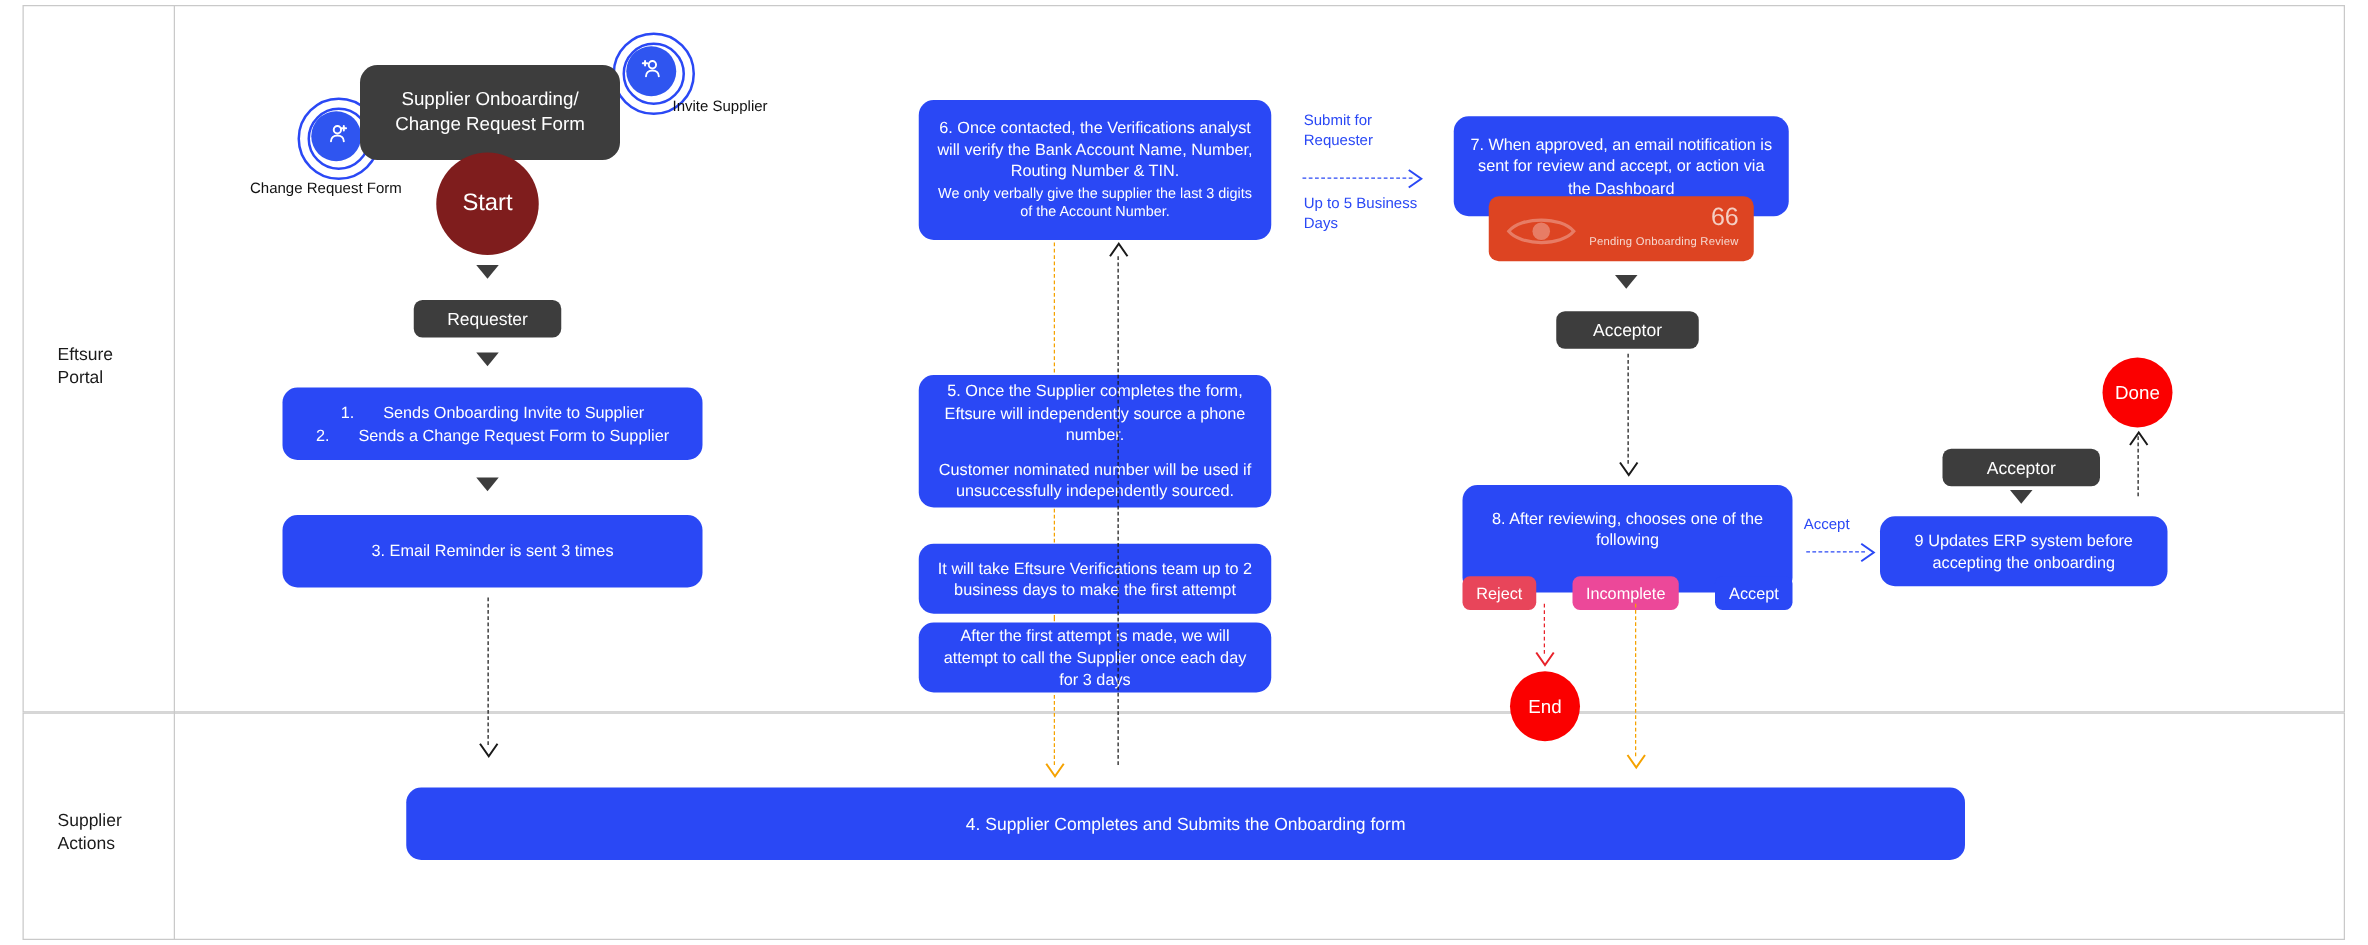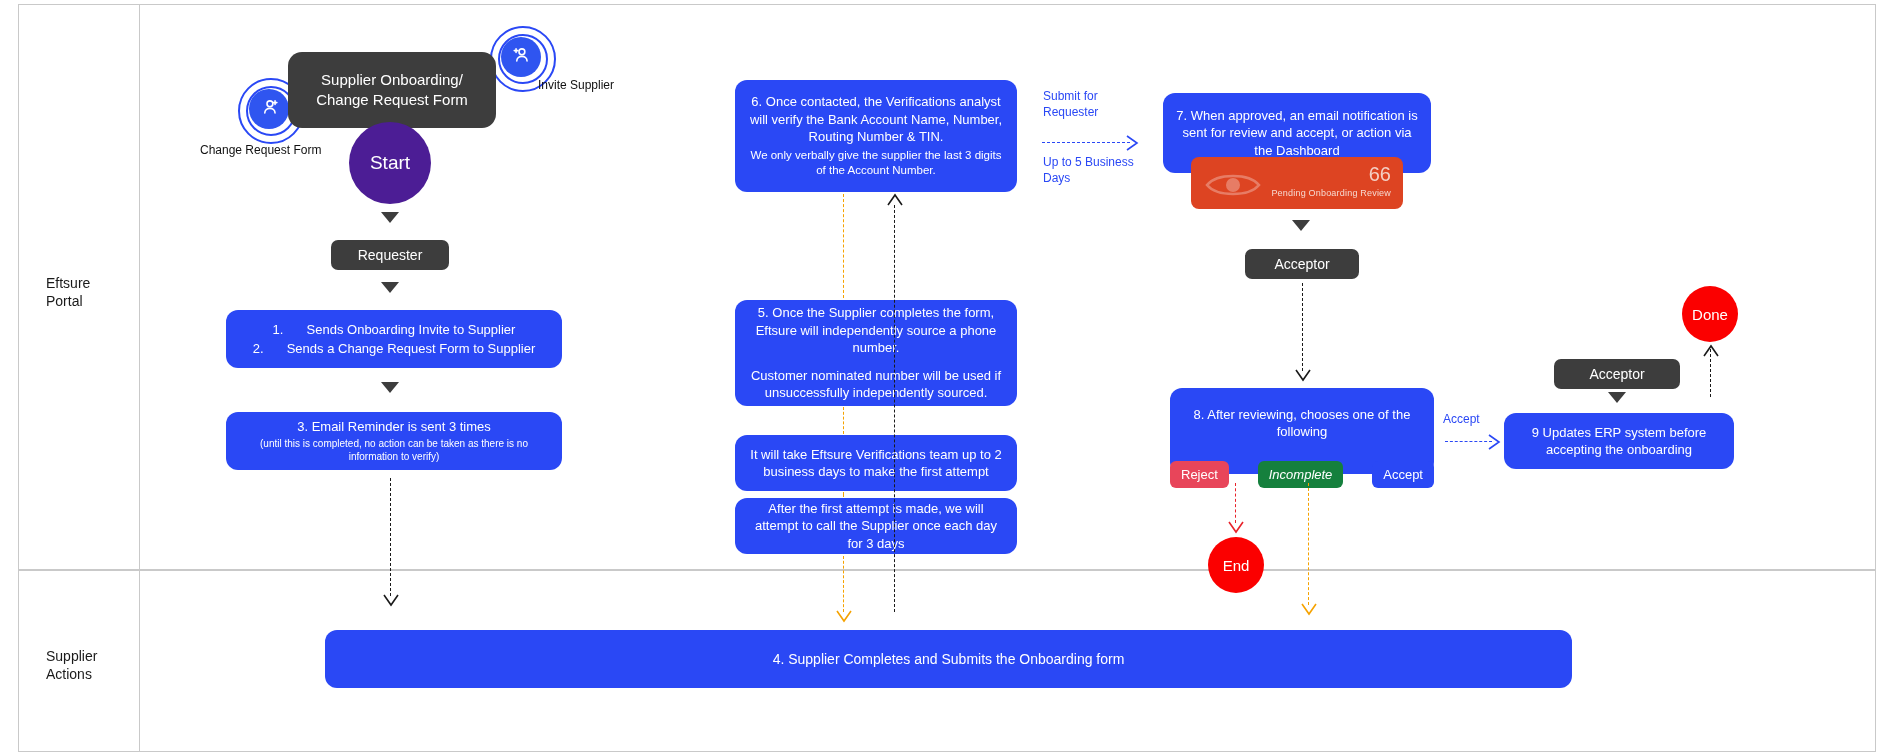--- a/index.html
+++ b/index.html
@@ -23,21 +23,21 @@
 
   .blue-box{
     background:#2a48f5;color:#ffffff;border-radius:12px;
     font-size:13px;line-height:1.33;padding:8px 12px;
   }
   .dark-pill{
     background:#3d3d3d;color:#ffffff;border-radius:7px;
     font-size:14px;font-weight:400;
   }
   .green-circle{
-    background:#4c1d95;color:#ffffff;border-radius:50%;
+    background:#7f1d1d;color:#ffffff;border-radius:50%;
     font-size:19px;
   }
   .red-circle{
     background:#fb0000;color:#ffffff;border-radius:50%;
     font-size:15px;
   }
   .callout{
     background:#3d3d3d;color:#ffffff;border-radius:14px;
     font-size:15px;line-height:1.35;padding:10px 16px;
   }
@@ -71,21 +71,21 @@
   .b-title{font-size:13px;display:block;}
 
   
   .btn-row{position:absolute;left:0;bottom:-0px;width:100%;
            display:flex;justify-content:space-between;gap:4px;}
   .mini-btn{
     color:#fff;font-size:13px;border-radius:6px;padding:5px 11px;
     display:inline-flex;align-items:center;justify-content:center;
   }
   .btn-reject{background:#e8455a;}
-  .btn-incomplete{background:#15803d;font-style:italic;}
+  .btn-incomplete{background:#ec4899;}
   .btn-accept{background:#2a48f5;}
 
   
   .arrow-tri{position:absolute;width:0;height:0;
     border-left:9px solid transparent;border-right:9px solid transparent;
     border-top:11px solid #3d3d3d;}
   .vline{position:absolute;border-left-style:dashed;border-left-width:1.5px;}
   .hline{position:absolute;border-top-style:dashed;border-top-width:1.5px;}
   .edge-label{position:absolute;color:#2a48f5;font-size:12px;line-height:1.35;
               white-space:pre-line;}
@@ -158,21 +158,20 @@
         <span class="n">2.</span>
         <span class="t">Sends a Change Request Form to Supplier</span>
       </div>
     </div>
   </div>
 
   <div class="arrow-tri" style="left:381px;top:382px;"></div>
 
   <div class="node blue-box" style="left:226px;top:412px;width:336px;height:58px;flex-direction:column;">
     <span class="b-title">3. Email Reminder is sent 3 times</span>
-    <span class="b-sub">(until this is completed, no action can be taken as there is no information to verify)</span>
   </div>
 
   <div class="vline" style="left:390px;top:478px;height:118px;border-left-color:#1a1a1a;"></div>
   <svg class="arrowhead" style="left:383px;top:594px;width:16px;height:14px;">
     <path d="M1 1 L8 11 L15 1" fill="none" stroke="#1a1a1a" stroke-width="1.6"></path>
   </svg>
 
   <div class="node blue-box" style="left:735px;top:80px;width:282px;height:112px;flex-direction:column;">
     <span style="display:block;">6. Once contacted, the Verifications analyst will verify  the Bank Account Name,  Number, Routing Number &amp; TIN.</span>
     <span style="display:block;font-size:11.5px;margin-top:3px;">We only verbally give the supplier  the last 3 digits of the Account Number.</span>

